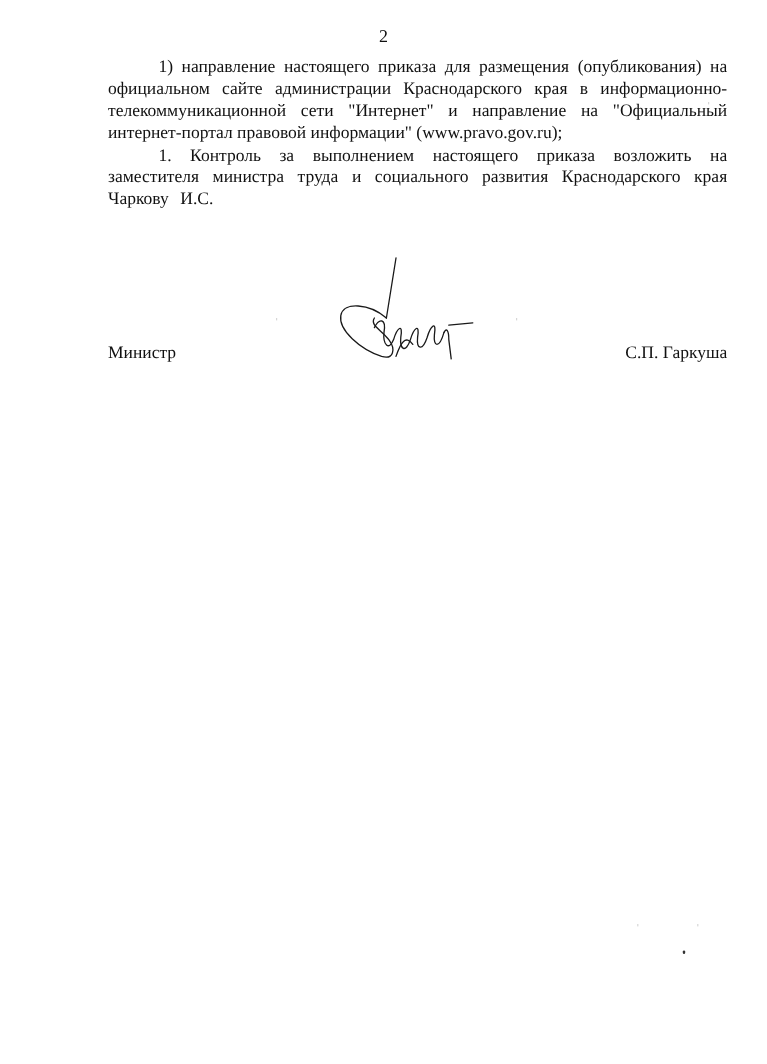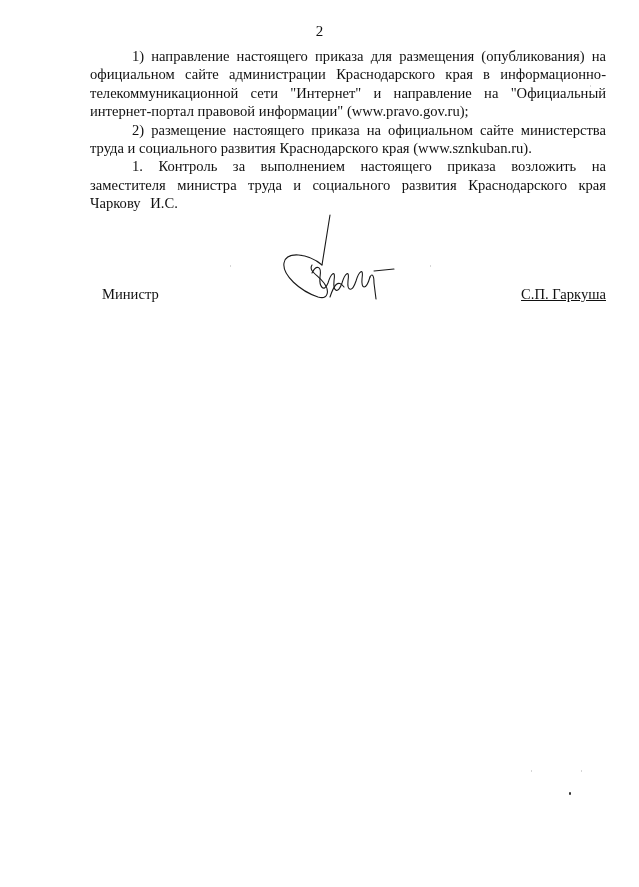--- a/index.html
+++ b/index.html
@@ -47,27 +47,25 @@
       left: 90px;
       width: 516px;
       height: 20px;
       font-size: 14.6px;
       line-height: 18px;
     }
     .sign-title {
       position: absolute;
       left: 0;
       top: 0;
-      margin-left: 12px;
     }
     .sign-name {
       position: absolute;
       right: 0;
       top: 0;
-      text-decoration: underline;
     }
     .signature {
       position: absolute;
       left: 278px;
       top: 213px;
       width: 120px;
       height: 95px;
     }
     .speck {
       position: absolute;
@@ -87,21 +85,20 @@
   </style>
 </head>
 <body>
 
 <div>
 
   <div class="page-number">2</div>
 
   <div class="body-text">
     <p class="para">1) направление настоящего приказа для размещения (опубликования) на официальном сайте администрации Краснодарского края в информационно-телекоммуникационной сети "Интернет" и направление на "Официальный интернет-портал правовой информации" (www.pravo.gov.ru);</p>
-    <p class="para">2) размещение настоящего приказа на официальном сайте министерства труда и социального развития Краснодарского края (www.sznkuban.ru).</p>
     <p class="para wide-justify">1. Контроль за выполнением настоящего приказа возложить на заместителя министра труда и социального развития Краснодарского края Чаркову И.С.</p>
   </div>
 
   <div class="sign-row">
     <span class="sign-title">Министр</span>
     <span class="sign-name">С.П. Гаркуша</span>
   </div>
 
   <svg class="signature" viewBox="0 0 120 95" xmlns="http://www.w3.org/2000/svg">
     <g fill="none" stroke="#1a1a1a" stroke-width="1.1" stroke-linecap="round" stroke-linejoin="round">

